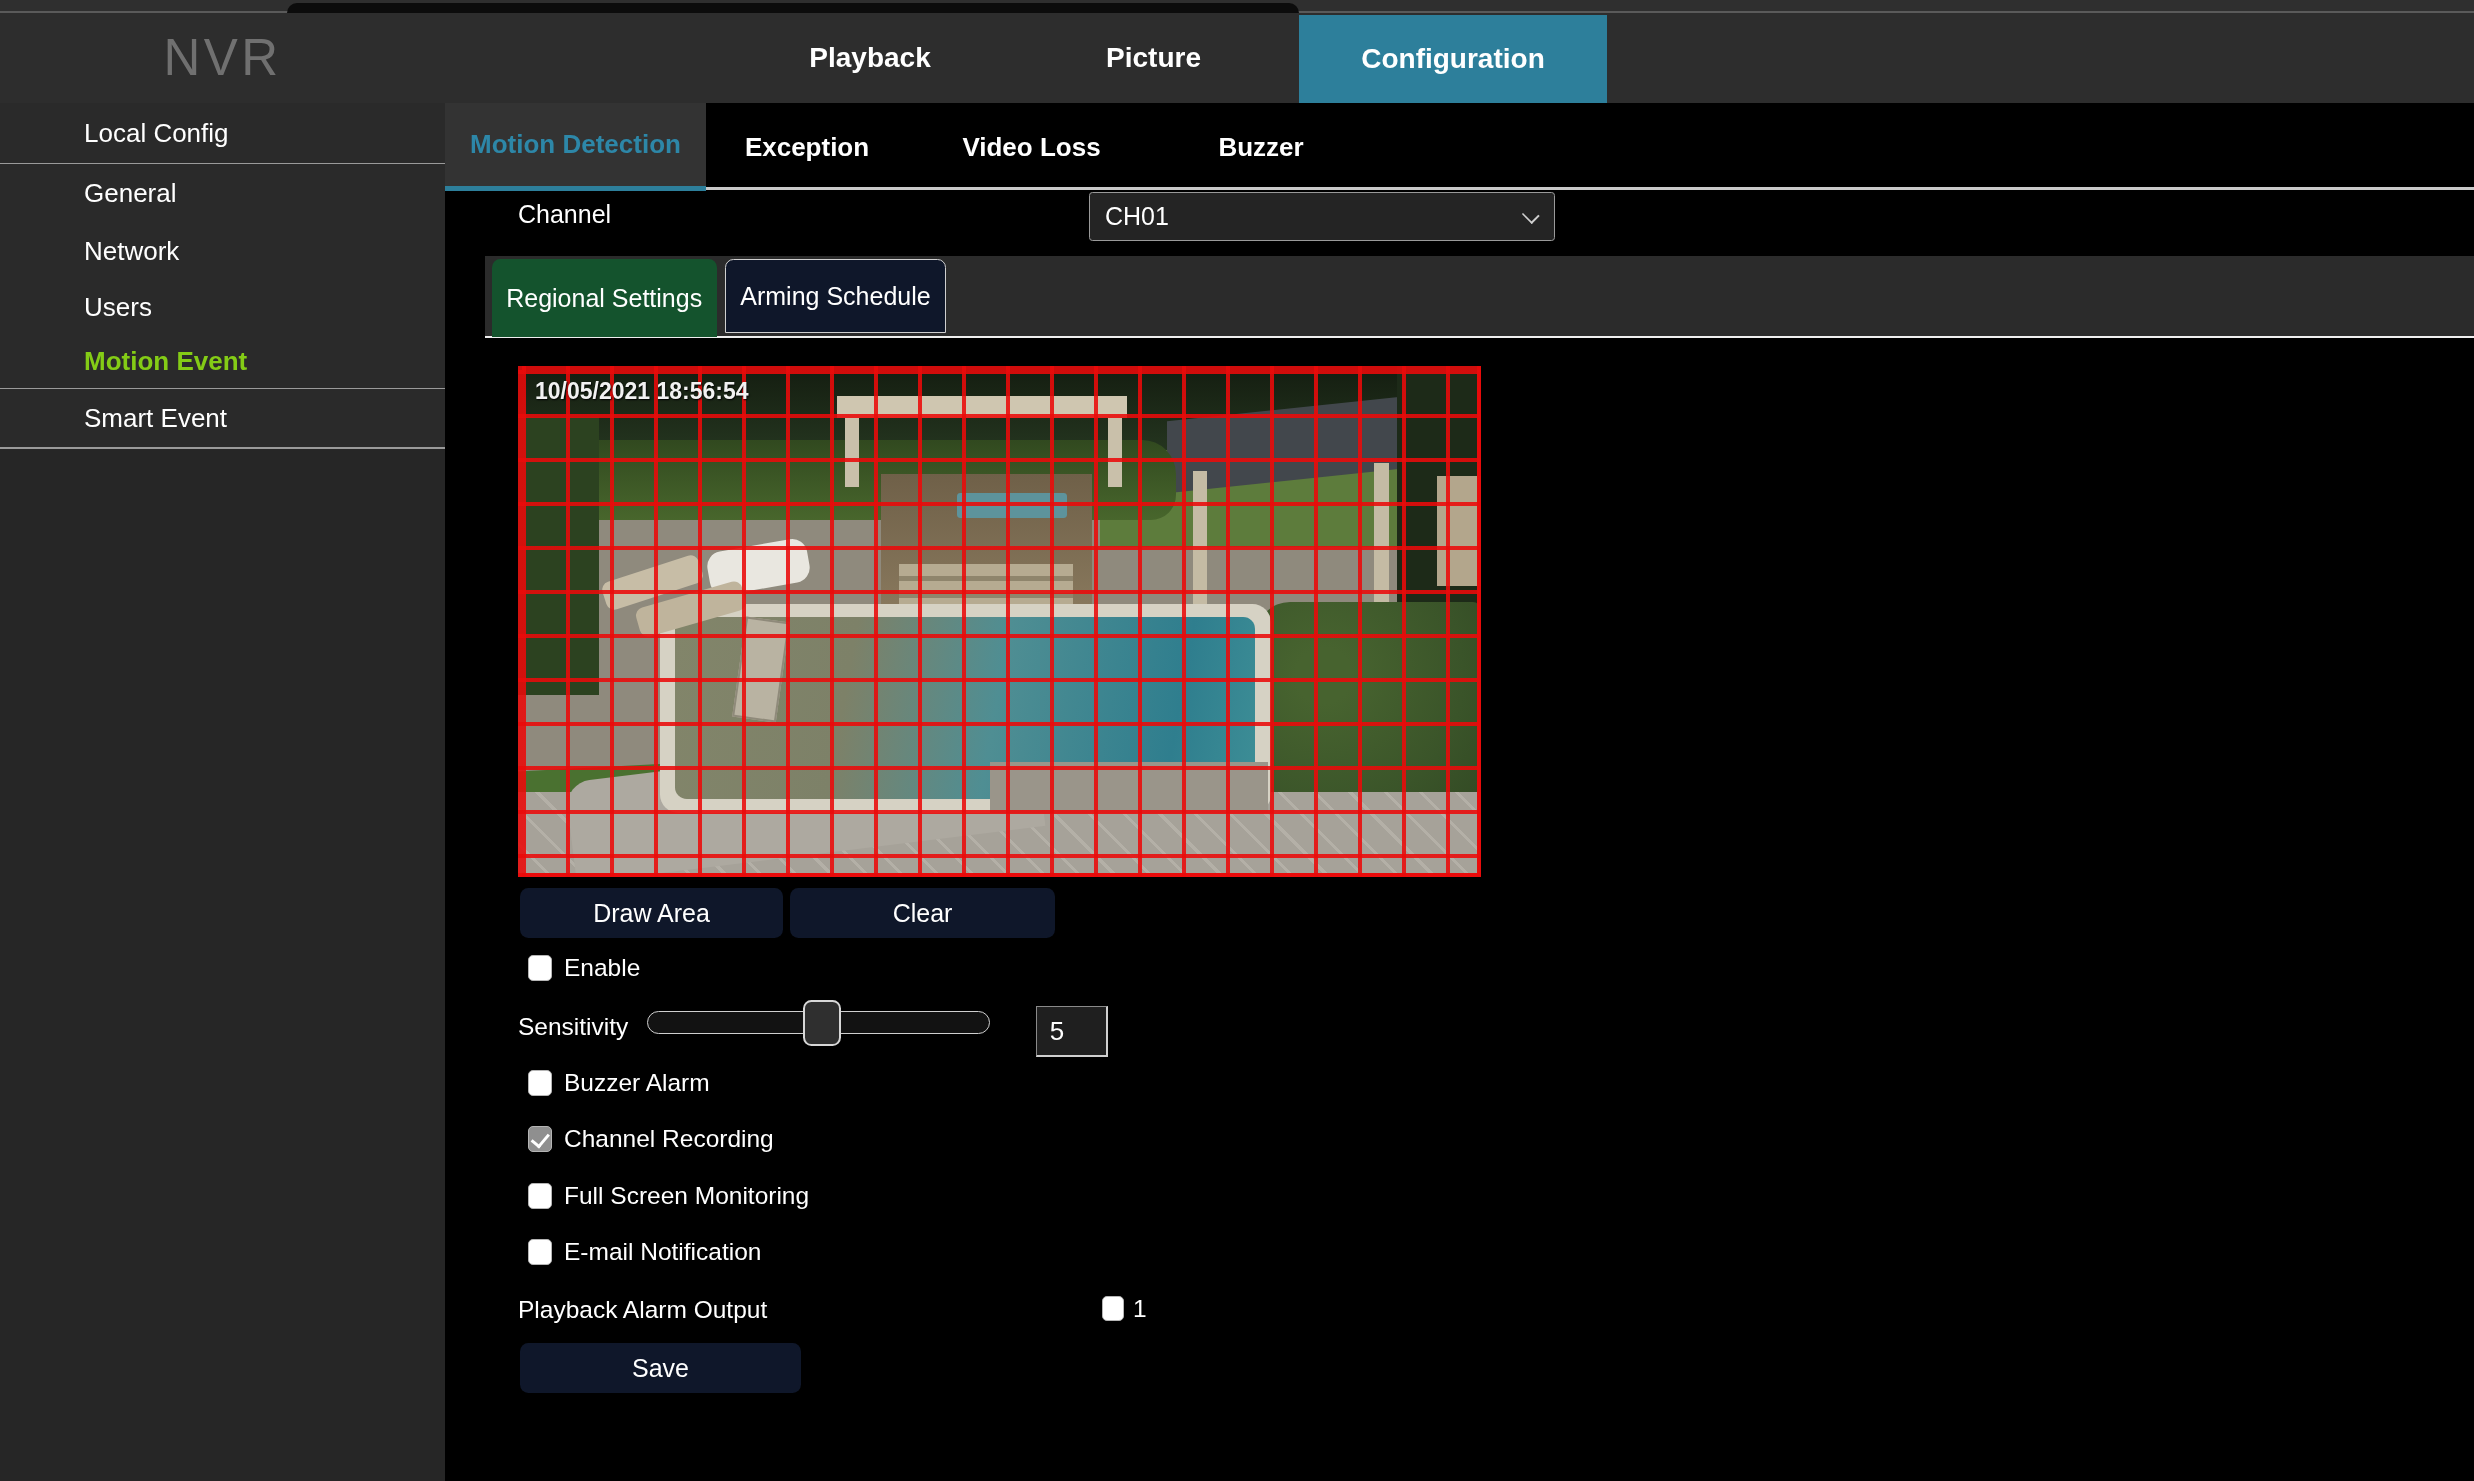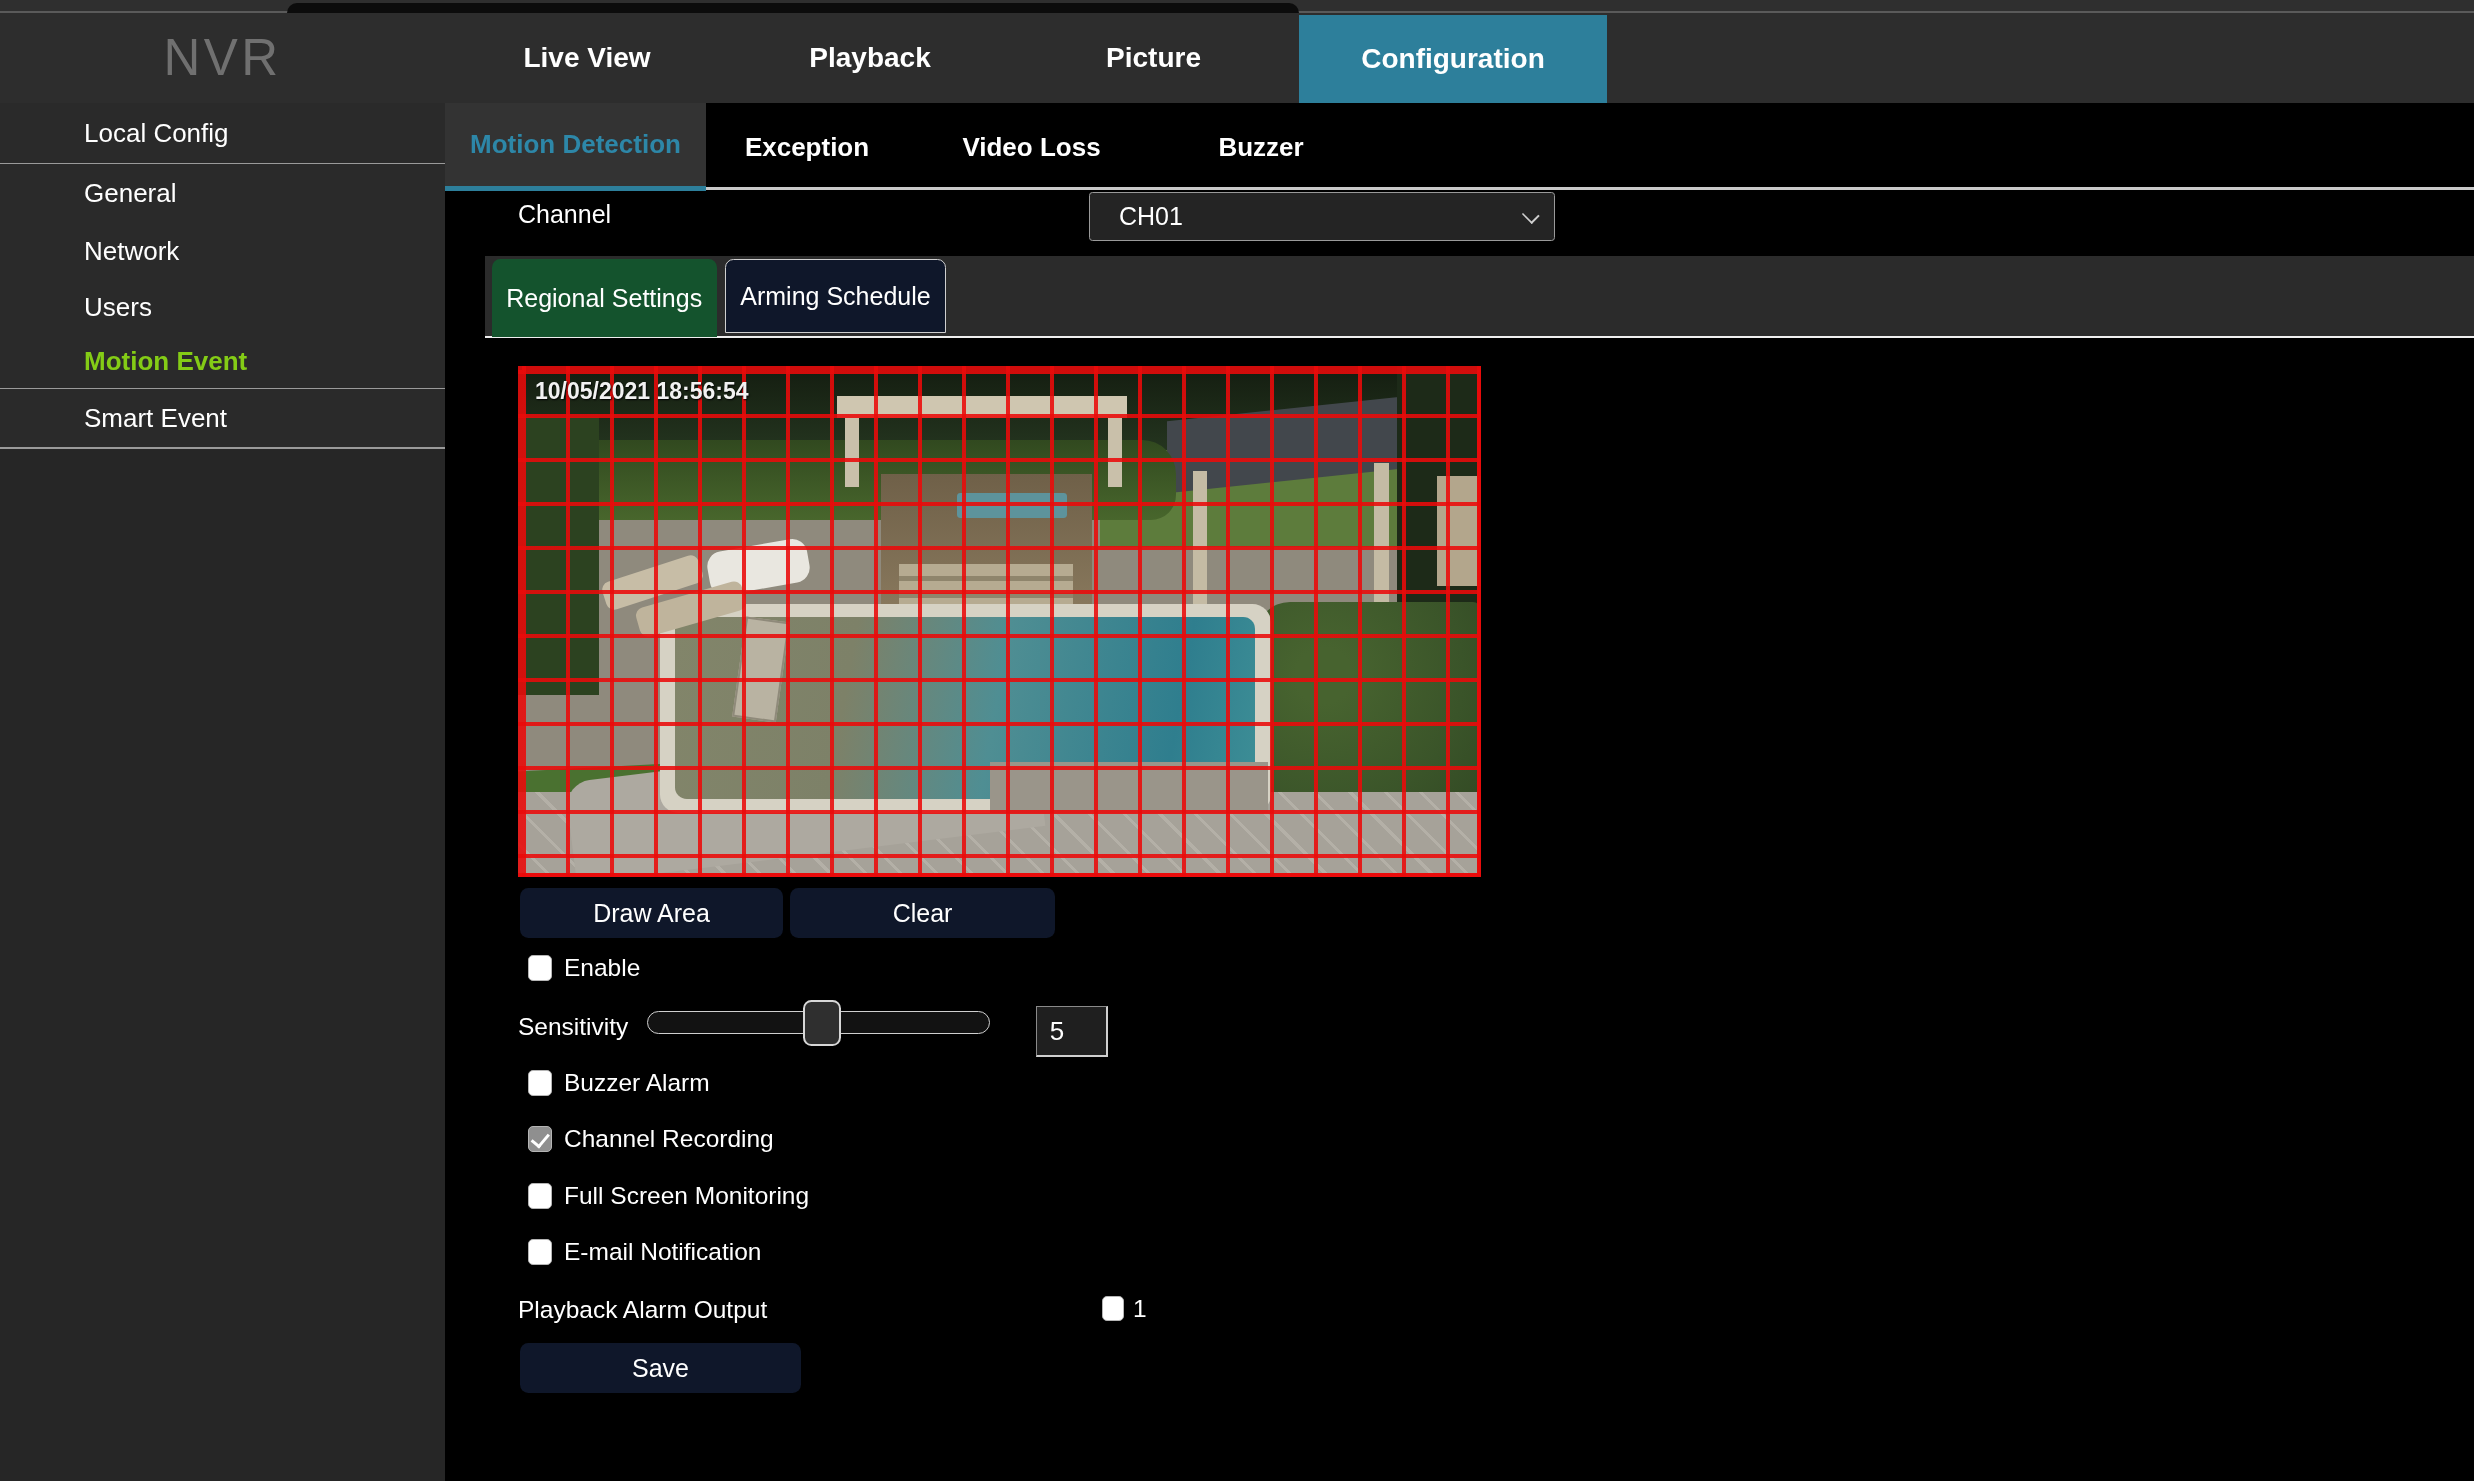--- a/index.html
+++ b/index.html
@@ -47,21 +47,21 @@
   .subtab.s0 { left:0; width:261px; background:#333333; color:#2d87a8;
                border-bottom:5px solid #2d7f9b; }
   .subtab.s1 { left:261px;  width:202px; }
   .subtab.s2 { left:464px;  width:245px; }
   .subtab.s3 { left:709px;  width:214px; }
   .subtabs .restline { position:absolute; left:261px; top:84px; width:1769px; height:2.5px; background:#c9c9c9; }
 
   .chan-label { position:absolute; left:73px; top:97px; color:#fff; font-size:25px; }
   .chan-select { position:absolute; left:644px; top:89px; width:466px; height:49px;
                  background:#242424; border:1.7px solid #9a9a9a; border-radius:3.4px; color:#fff;
-                 font-size:25px; display:flex; align-items:center; padding-left:29px; cursor:pointer; }
+                 font-size:25px; display:flex; align-items:center; padding-left:15px; cursor:pointer; }
   .chan-select .chev { position:absolute; right:17px; top:15px; width:13.5px; height:13.5px;
                  border-right:2.5px solid #cfcfcf; border-bottom:2.5px solid #cfcfcf;
                  transform:rotate(45deg) scale(1,0.8); }
 
   .tabstrip { position:absolute; left:40px; top:153px; width:1990px; height:82px; background:#2b2b2b;
               border-bottom:2.5px solid #efefef; }
   .rtab { position:absolute; top:3.4px; height:78px; display:flex; align-items:center; justify-content:center;
           font-size:25px; color:#fff; cursor:pointer; border-radius:8.4px 8.4px 0 0; }
   .rtab.r0 { left:6.7px; width:225px; background:#14532d; }
   .rtab.r1 { left:240px; width:221px; height:74px; background:#0f172a; border:1.7px solid #cfcfcf; }
@@ -144,21 +144,20 @@
 <body>
 
 <div id="stage">
 
   <div class="topstrip">
     <div class="tab-inset"></div>
   </div>
 
   <div class="nav">
     <div class="brand">NVR</div>
-    <div class="navtab t0">Live View</div>
     <div class="navtab t1">Playback</div>
     <div class="navtab t2">Picture</div>
     <div class="navtab t3">Configuration</div>
   </div>
 
   <div class="sidebar">
     <div class="side-row main divb" style="height:66px">
       <span class="ico">
         <svg width="37" height="37" viewBox="0 0 24 24">
             <path fill="#fff" fill-rule="evenodd" d="M19.14 12.94c.04-.3.06-.61.06-.94s-.02-.64-.07-.94l2.03-1.58c.18-.14.23-.41.12-.61l-1.92-3.32c-.12-.22-.37-.29-.59-.22l-2.39.96c-.5-.38-1.03-.7-1.62-.94l-.36-2.54C14.36 2.17 14.16 2 13.92 2h-3.84c-.24 0-.43.17-.47.41l-.36 2.54c-.59.24-1.13.57-1.62.94l-2.39-.96c-.22-.08-.47 0-.59.22L2.73 8.49c-.12.21-.08.47.12.61l2.03 1.58c-.05.3-.09.63-.09.94s.02.64.07.94l-2.03 1.58c-.18.14-.23.41-.12.61l1.92 3.32c.12.22.37.29.59.22l2.39-.96c.5.38 1.03.7 1.62.94l.36 2.54c.05.24.24.41.48.41h3.84c.24 0 .44-.17.47-.41l.36-2.54c.59-.24 1.13-.56 1.62-.94l2.39.96c.22.08.47 0 .59-.22l1.92-3.32c.12-.22.07-.47-.12-.61l-2.01-1.58zM12 15.6A3.6 3.6 0 1 1 12 8.4a3.6 3.6 0 0 1 0 7.2z"></path>

